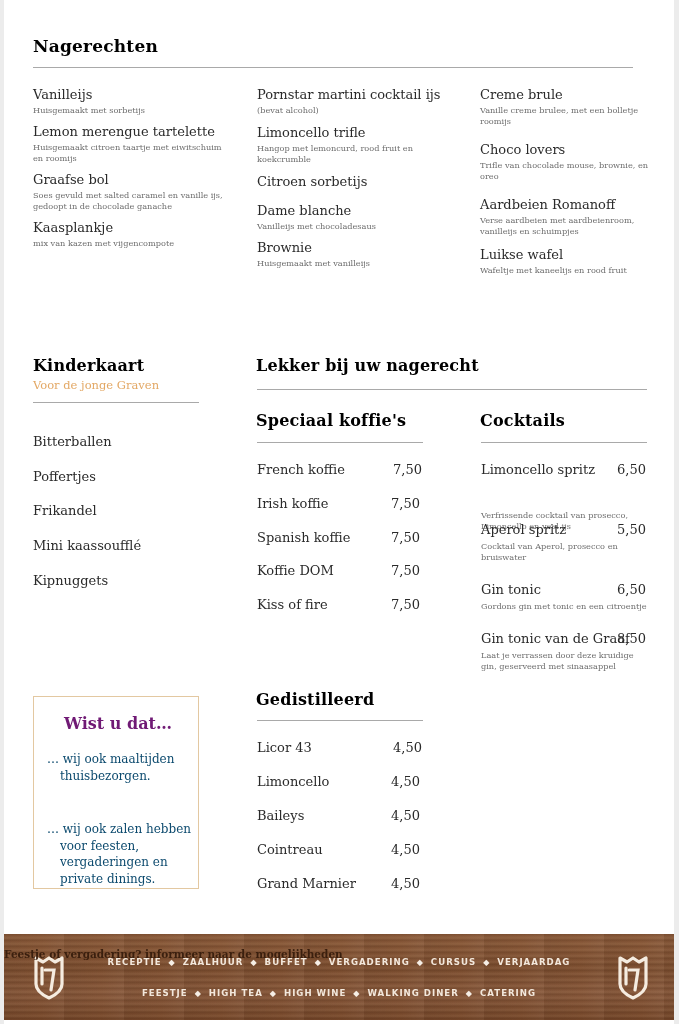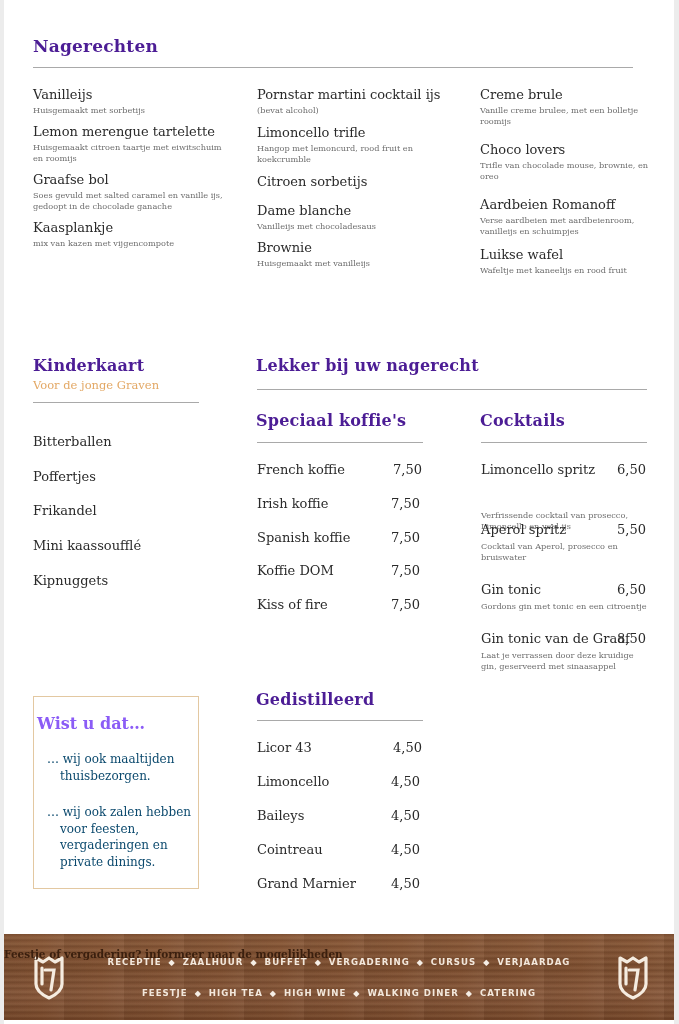--- a/index.html
+++ b/index.html
@@ -1,29 +1,29 @@
 <!DOCTYPE html>
 <html><head>
 <meta charset="utf-8">
 <style>
   * { box-sizing: border-box; margin: 0; padding: 0; }
   html, body { width: 679px; height: 1024px; overflow: hidden; background: #ececec; }
   body { position: relative; font-family: "DejaVu Serif", serif; color: #2b2b2b; }
   .page { position: absolute; left: 4px; top: 0; width: 670px; height: 1024px; background: #ffffff; }
   .abs { position: absolute; }
-  .h-title { font-family: "DejaVu Serif", serif; font-weight: bold; color: #4c1d95; font-size: 17px; letter-spacing: 0.2px; }
+  .h-title { font-family: "DejaVu Serif", serif; font-weight: bold; color: #000000; font-size: 17px; letter-spacing: 0.2px; }
   .rule { position: absolute; height: 1px; background: #a9a9a9; }
   .item-name { font-size: 13px; color: #2a2a2a; line-height: 16px; white-space: nowrap; }
   .item-desc { font-size: 8.2px; color: #6e6e6e; line-height: 11px; margin-top: 2px; }
   .col { position: absolute; width: 200px; }
   .col .item { margin-bottom: 10px; }
   .plain-list .row { position: absolute; font-size: 13px; color: #2a2a2a; white-space: nowrap; }
   .price { position: absolute; font-size: 13px; color: #2a2a2a; text-align: right; width: 40px; }
   .wist { position: absolute; left: 29px; top: 696px; width: 166px; height: 193px; border: 1px solid #e3c8a1; background: #fff; }
-  .wist .w-title { position: absolute; left: 3px; top: 17px; font-weight: bold; color: #8b5cf6; font-size: 16px; }
+  .wist .w-title { position: absolute; left: 30px; top: 17px; font-weight: bold; color: #701a75; font-size: 16px; }
   .wist .w-p { position: absolute; left: 13px; font-size: 12px; line-height: 16.5px; color: #0c4a6e; width: 150px; }
   .banner { position: absolute; left: 0; top: 934px; width: 670px; height: 86px;
     background:
       repeating-linear-gradient(180deg, rgba(60,30,10,0.18) 0px, rgba(60,30,10,0.0) 2px, rgba(255,220,180,0.08) 4px, rgba(60,30,10,0.12) 6px),
       repeating-linear-gradient(90deg, rgba(0,0,0,0.05) 0px, rgba(0,0,0,0) 37px, rgba(255,255,255,0.04) 60px),
       linear-gradient(180deg, #8a5a3a 0%, #7c4e30 40%, #86573a 70%, #744629 100%);
   }
   .banner .tagline { position: absolute; left: 0; right: 0; top: 14px; text-align: left; font-family: "DejaVu Serif", serif; font-weight: bold; font-size: 10.5px; color: #3a1f0e; }
   .banner .line { position: absolute; left: 0; right: 0; text-align: center; font-family: "DejaVu Sans", sans-serif; font-weight: bold; font-size: 8.6px; color: #f3e8dc; letter-spacing: 1px; white-space: nowrap; }
   .banner .line span.sep { display: inline-block; font-size: 8px; margin: 0 7px; color: #f6efe6; }
@@ -157,21 +157,21 @@
     <div class="price" style="left:376px; top:808px;">4,50</div>
     <div class="abs item-name" style="left:253px; top:842px;">Cointreau</div>
     <div class="price" style="left:376px; top:842px;">4,50</div>
     <div class="abs item-name" style="left:253px; top:876px;">Grand Marnier</div>
     <div class="price" style="left:376px; top:876px;">4,50</div>
   </div>
 
   <div class="wist">
     <div class="w-title">Wist u dat…</div>
     <div class="w-p" style="top:54px; padding-left:13px; text-indent:-13px;">… wij ook maaltijden thuisbezorgen.</div>
-    <div class="w-p" style="top:107px; padding-left:13px; text-indent:-13px;">… wij ook zalen hebben voor feesten, vergaderingen en private dinings.</div>
+    <div class="w-p" style="top:124px; padding-left:13px; text-indent:-13px;">… wij ook zalen hebben voor feesten, vergaderingen en private dinings.</div>
   </div>
 
   <div class="banner">
     <svg class="logo" style="left:30px; top:22px;" viewBox="0 0 30 44">
       <path d="M2 2 L9 6 L15 2 L21 6 L28 2 L28 28 Q28 36 15 42 Q2 36 2 28 Z" fill="none" stroke="#f5ece0" stroke-width="3.2" stroke-linejoin="round"></path>
       <path d="M11 14 L20 14 L17 34" fill="none" stroke="#f5ece0" stroke-width="3.2" stroke-linecap="round"></path>
       <path d="M8 12 L8 28" fill="none" stroke="#f5ece0" stroke-width="3.2" stroke-linecap="round"></path>
     </svg>
     <svg class="logo" style="left:614px; top:22px;" viewBox="0 0 30 44">
       <path d="M2 2 L9 6 L15 2 L21 6 L28 2 L28 28 Q28 36 15 42 Q2 36 2 28 Z" fill="none" stroke="#f5ece0" stroke-width="3.2" stroke-linejoin="round"></path>

